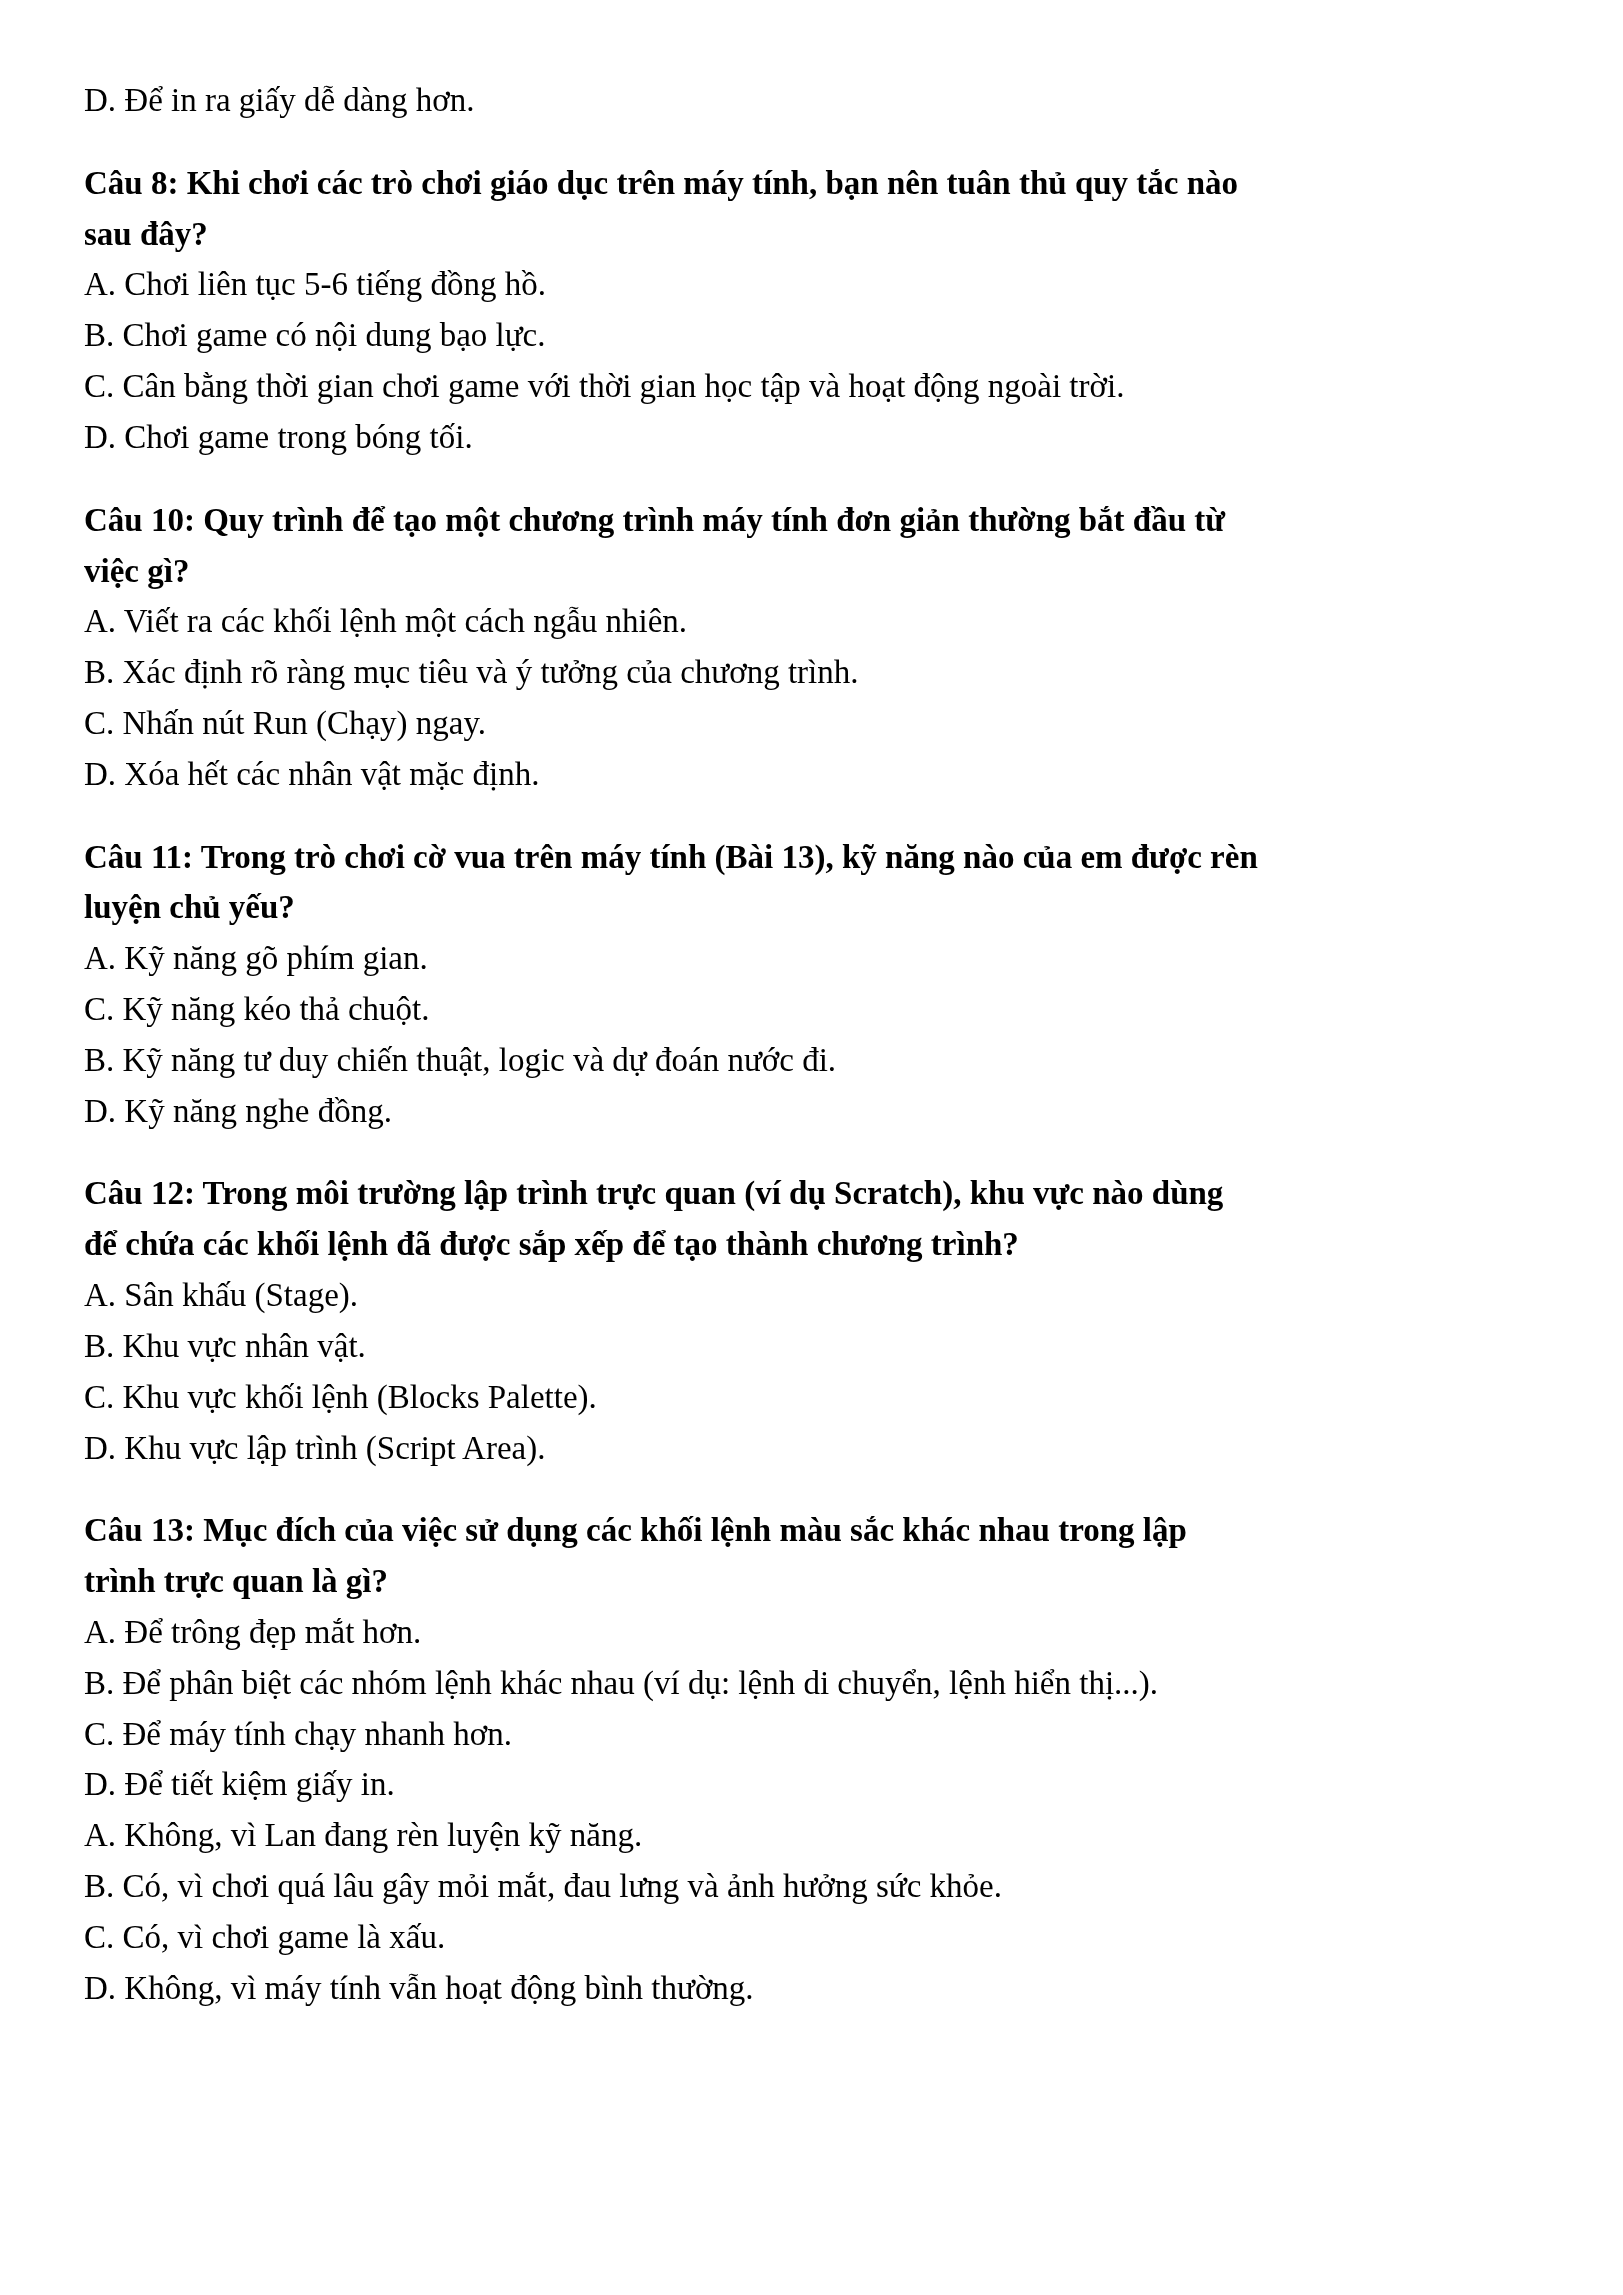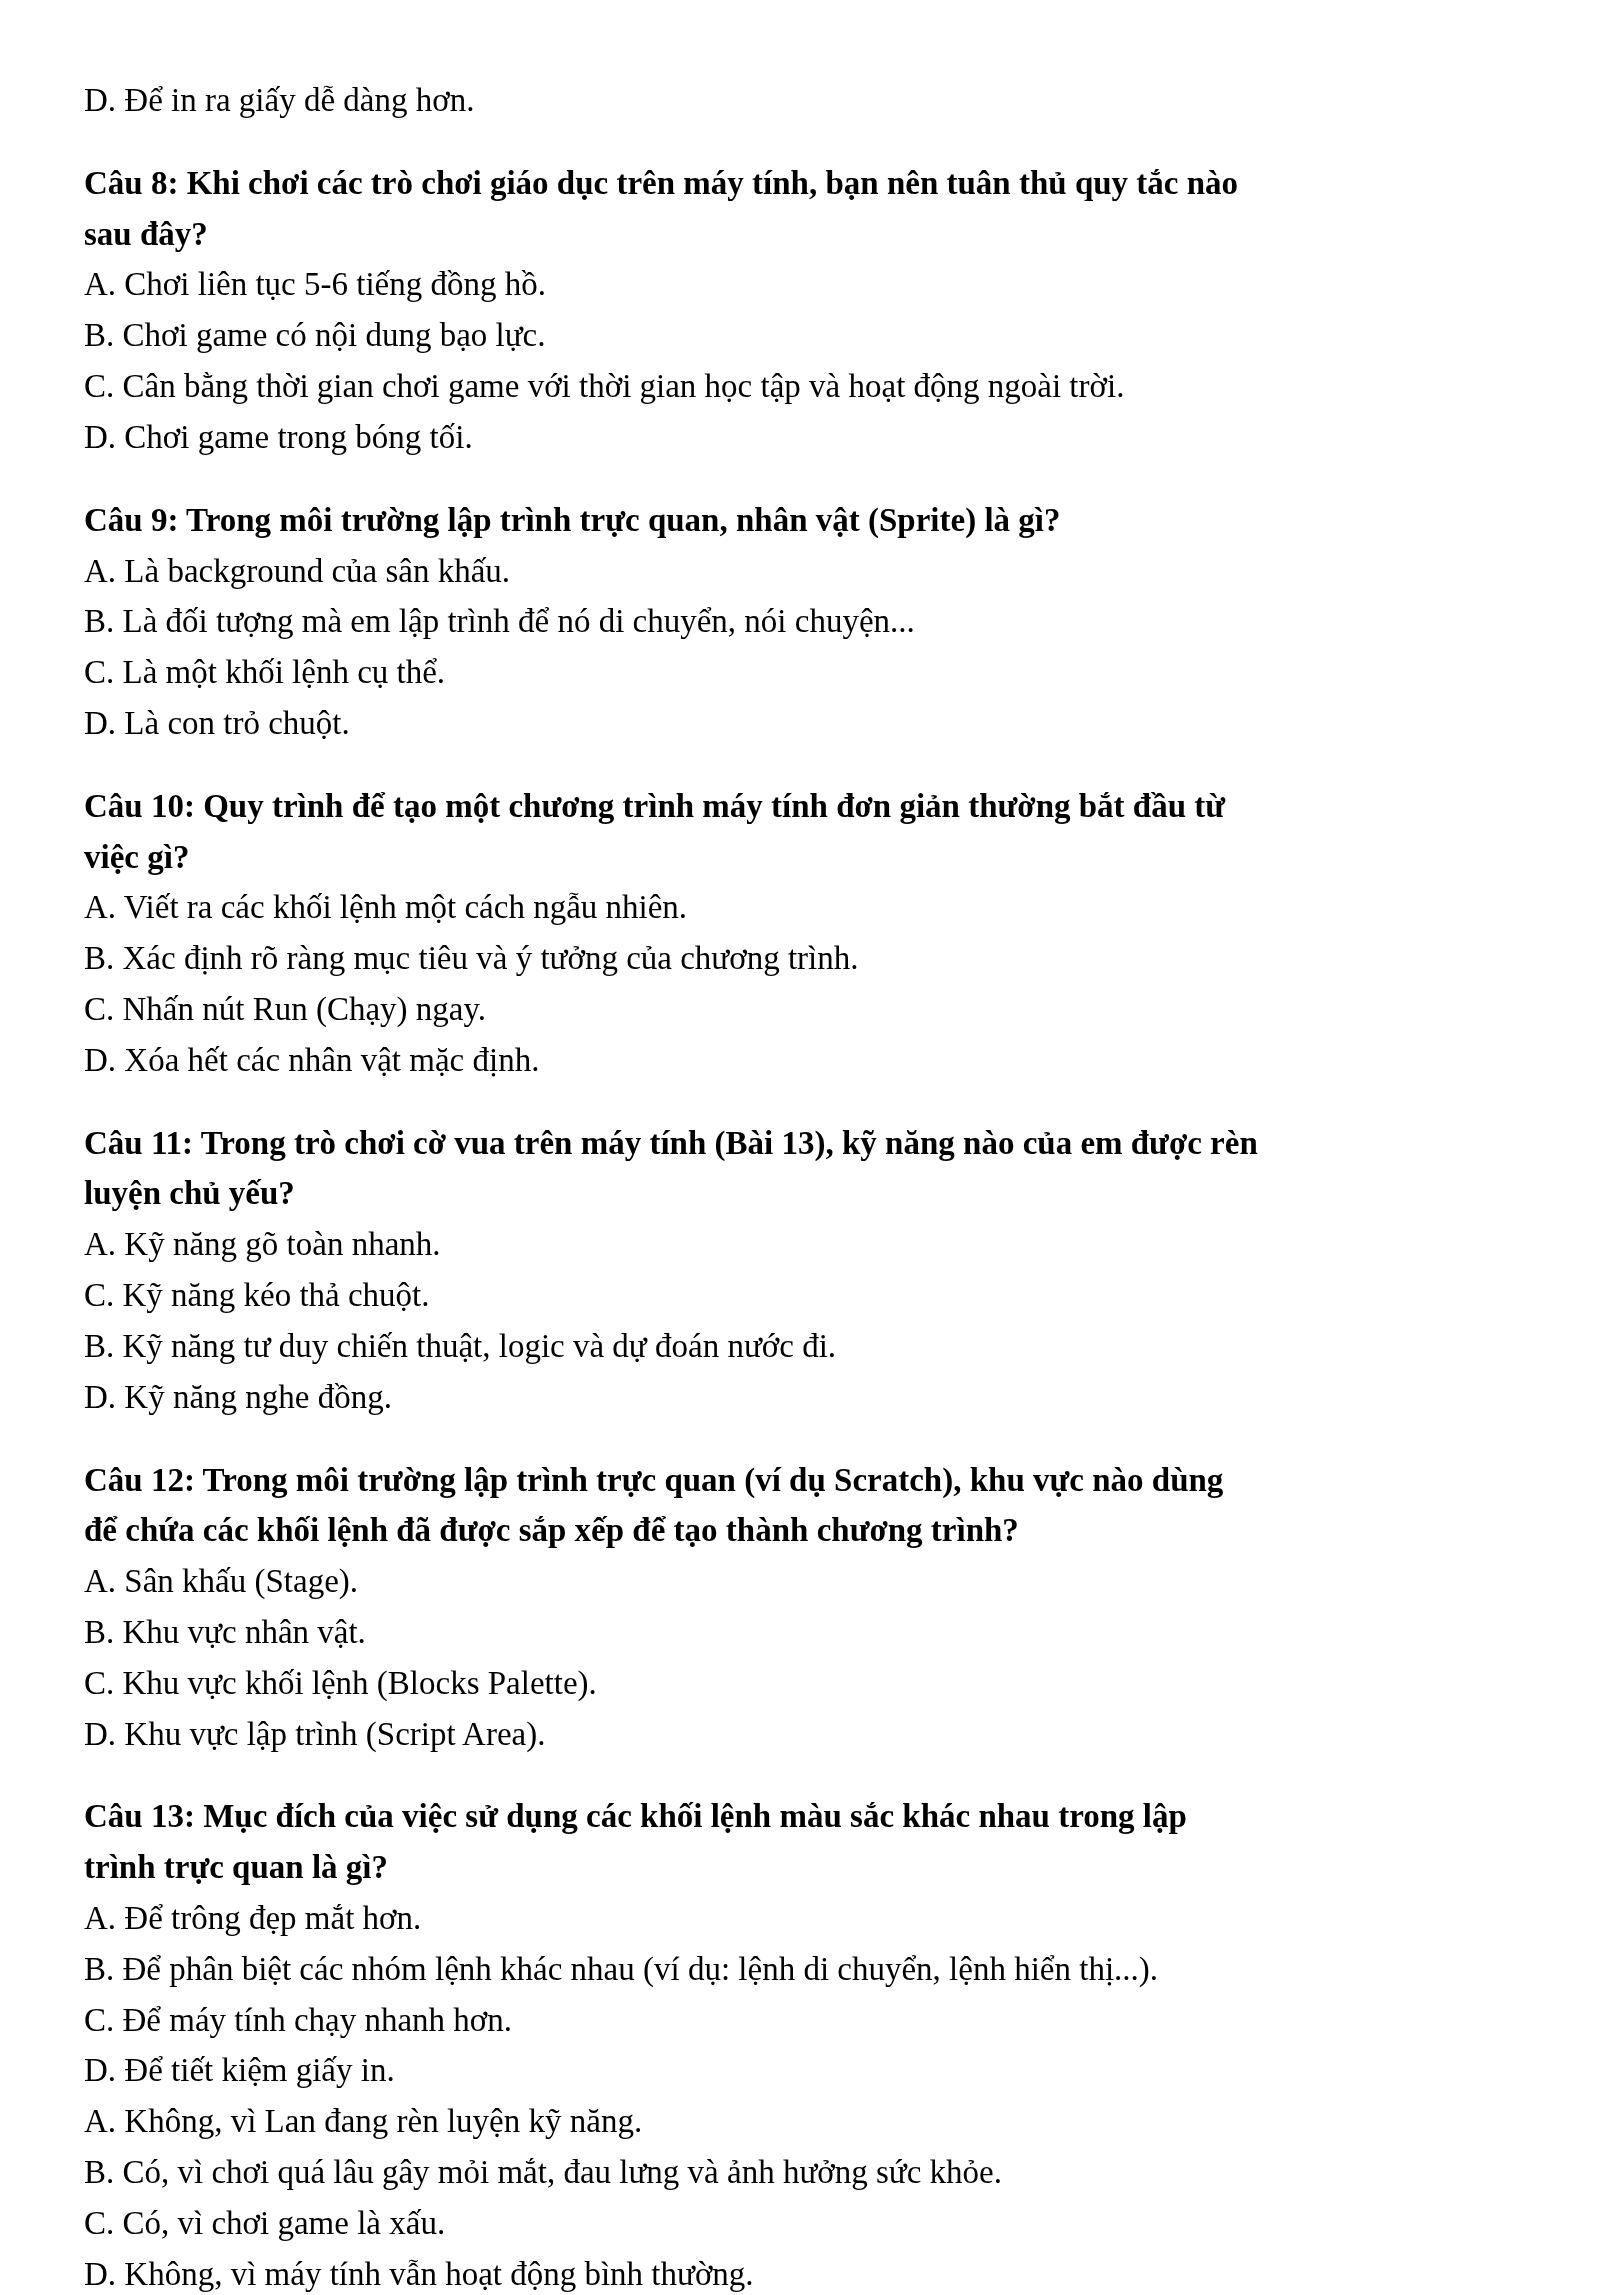--- a/index.html
+++ b/index.html
@@ -38,39 +38,32 @@
   <p class="doc-line">D. Để in ra giấy dễ dàng hơn.</p>
 
   <div class="question-block">
     <p class="question-title">Câu 8: Khi chơi các trò chơi giáo dục trên máy tính, bạn nên tuân thủ quy tắc nào sau đây?</p>
     <p class="doc-line">A. Chơi liên tục 5-6 tiếng đồng hồ.</p>
     <p class="doc-line">B. Chơi game có nội dung bạo lực.</p>
     <p class="doc-line">C. Cân bằng thời gian chơi game với thời gian học tập và hoạt động ngoài trời.</p>
     <p class="doc-line">D. Chơi game trong bóng tối.</p>
   </div>
 
-  <div class="question-block">
-    <p class="question-title">Câu 9: Trong môi trường lập trình trực quan, nhân vật (Sprite) là gì?</p>
-    <p class="doc-line">A. Là background của sân khấu.</p>
-    <p class="doc-line">B. Là đối tượng mà em lập trình để nó di chuyển, nói chuyện...</p>
-    <p class="doc-line">C. Là một khối lệnh cụ thể.</p>
-    <p class="doc-line">D. Là con trỏ chuột.</p>
-  </div>
 
   <div class="question-block">
     <p class="question-title">Câu 10: Quy trình để tạo một chương trình máy tính đơn giản thường bắt đầu từ việc gì?</p>
     <p class="doc-line">A. Viết ra các khối lệnh một cách ngẫu nhiên.</p>
     <p class="doc-line">B. Xác định rõ ràng mục tiêu và ý tưởng của chương trình.</p>
     <p class="doc-line">C. Nhấn nút Run (Chạy) ngay.</p>
     <p class="doc-line">D. Xóa hết các nhân vật mặc định.</p>
   </div>
 
   <div class="question-block">
     <p class="question-title">Câu 11: Trong trò chơi cờ vua trên máy tính (Bài 13), kỹ năng nào của em được rèn luyện chủ yếu?</p>
-    <p class="doc-line">A. Kỹ năng gõ toàn nhanh.</p>
+    <p class="doc-line">A. Kỹ năng gõ phím gian.</p>
     <p class="doc-line">C. Kỹ năng kéo thả chuột.</p>
     <p class="doc-line">B. Kỹ năng tư duy chiến thuật, logic và dự đoán nước đi.</p>
     <p class="doc-line">D. Kỹ năng nghe đồng.</p>
   </div>
 
   <div class="question-block">
     <p class="question-title">Câu 12: Trong môi trường lập trình trực quan (ví dụ Scratch), khu vực nào dùng để chứa các khối lệnh đã được sắp xếp để tạo thành chương trình?</p>
     <p class="doc-line">A. Sân khấu (Stage).</p>
     <p class="doc-line">B. Khu vực nhân vật.</p>
     <p class="doc-line">C. Khu vực khối lệnh (Blocks Palette).</p>

